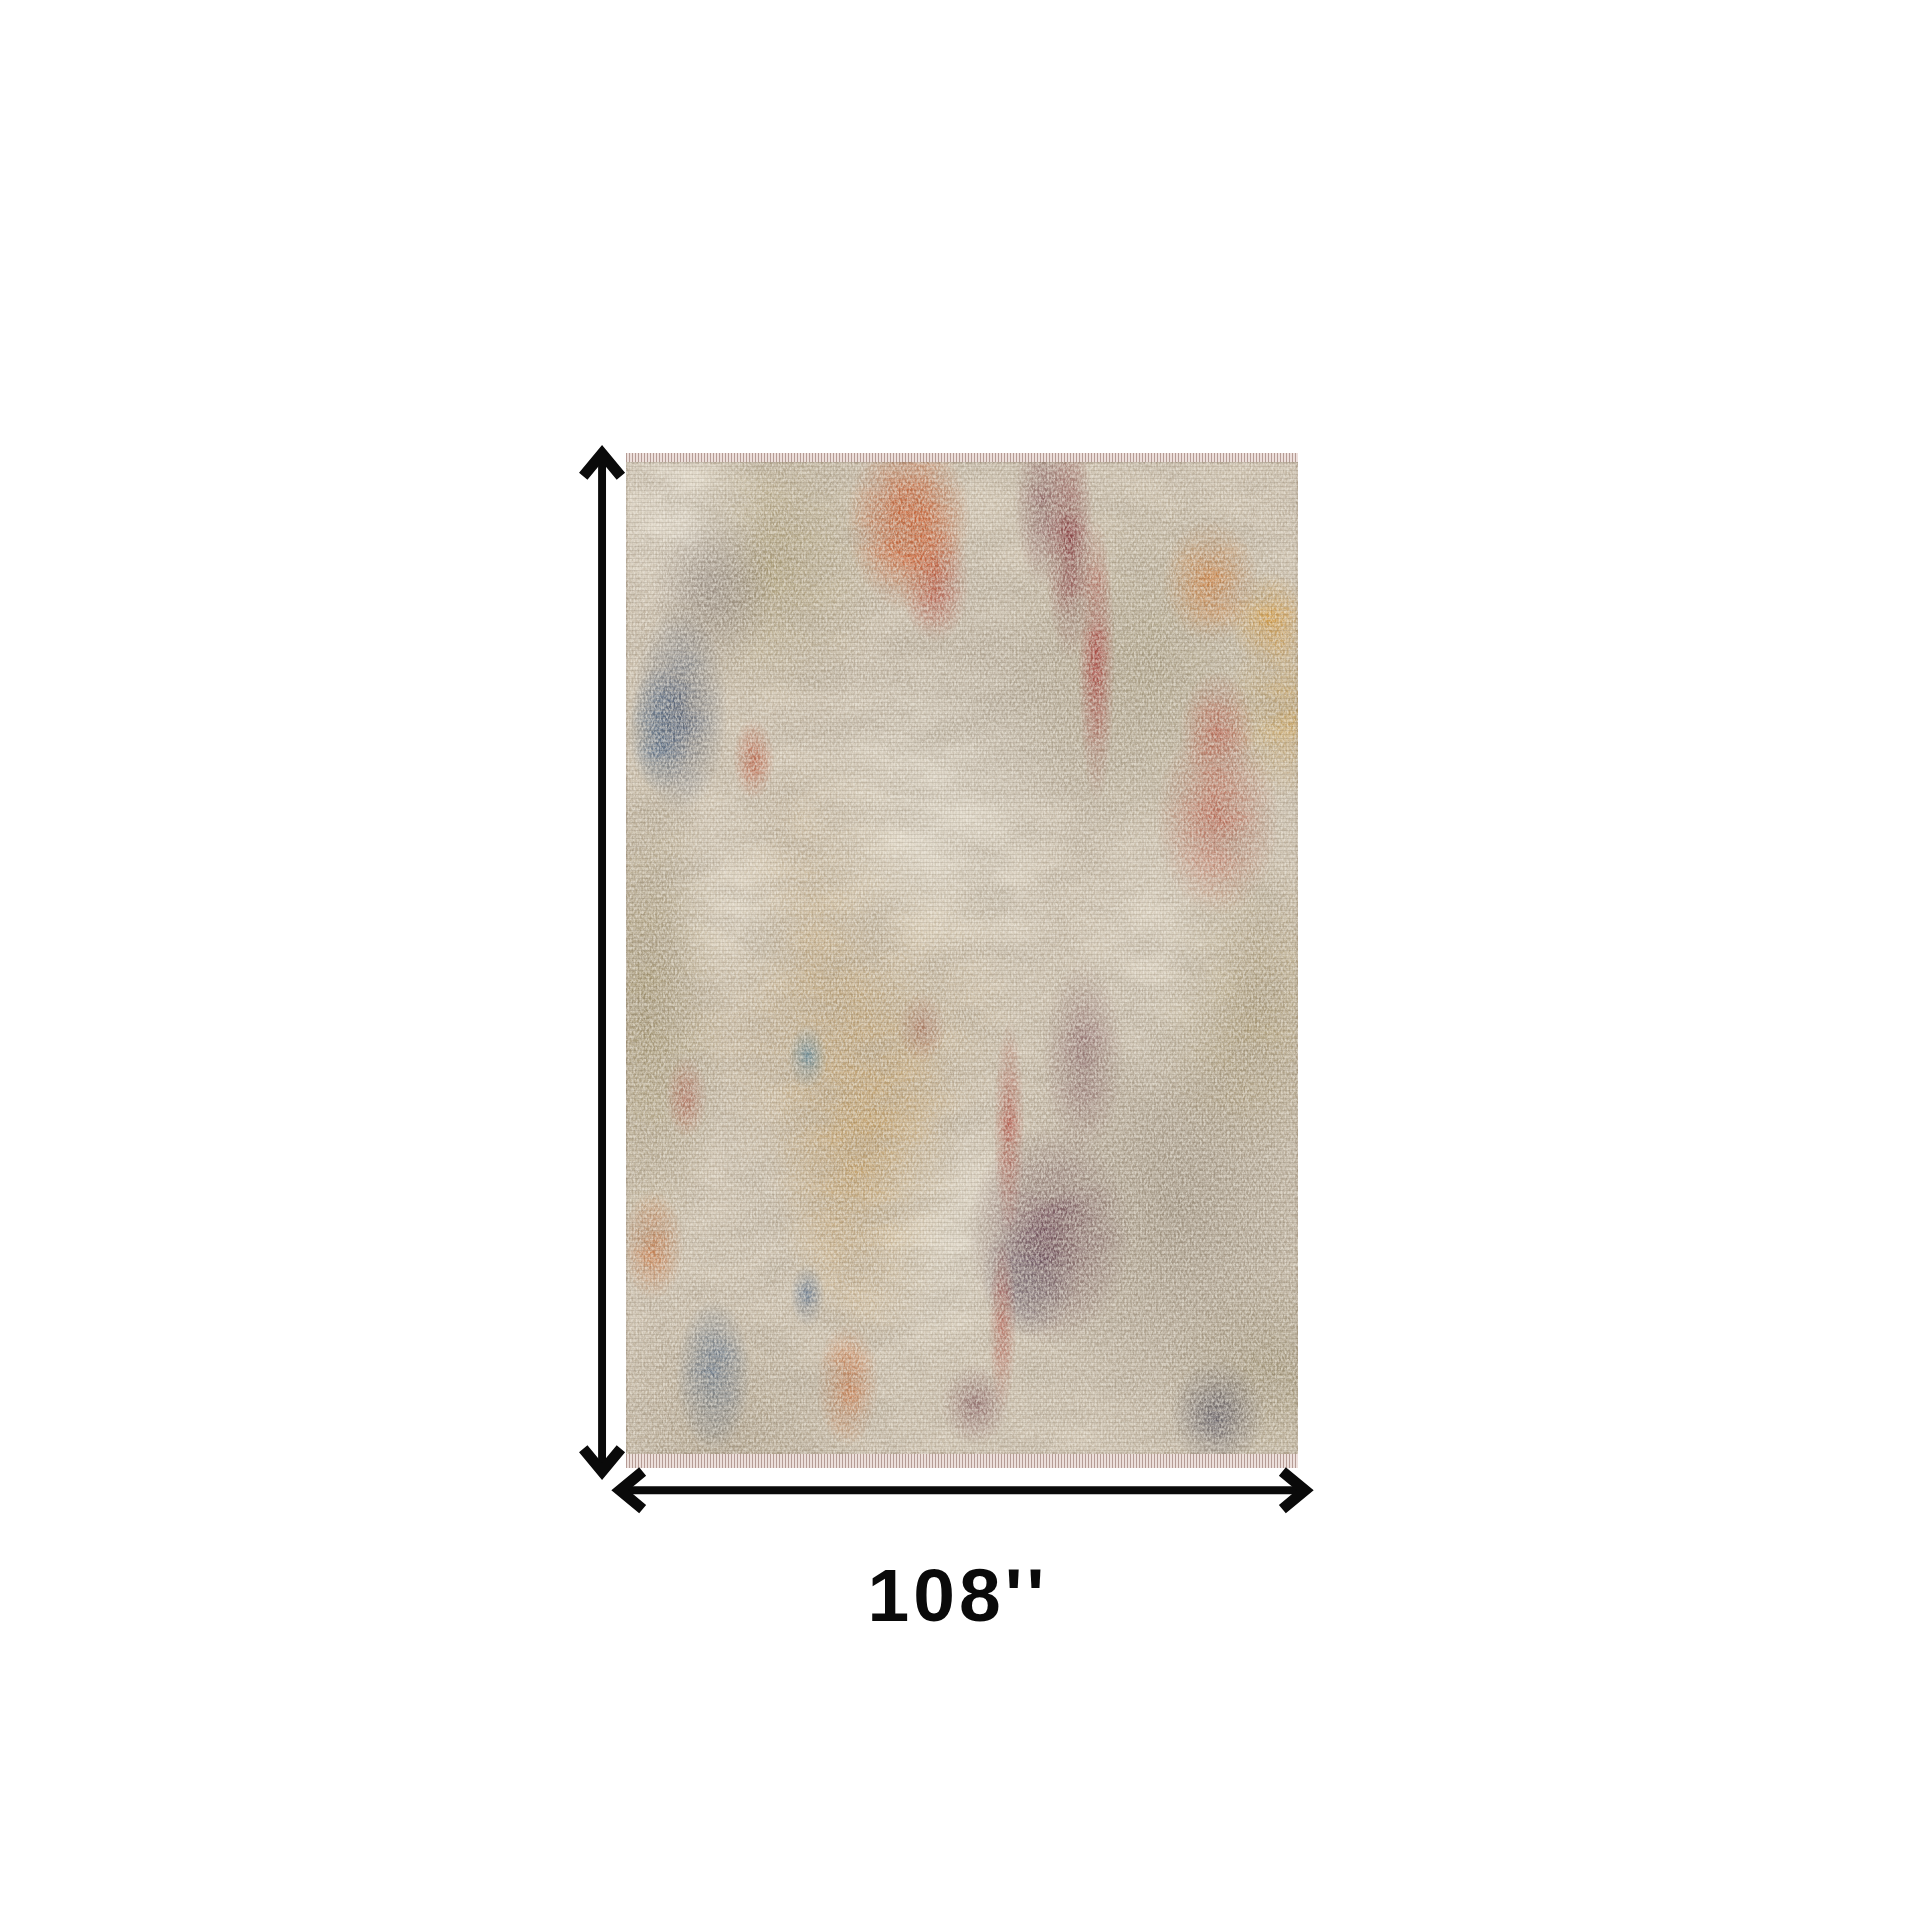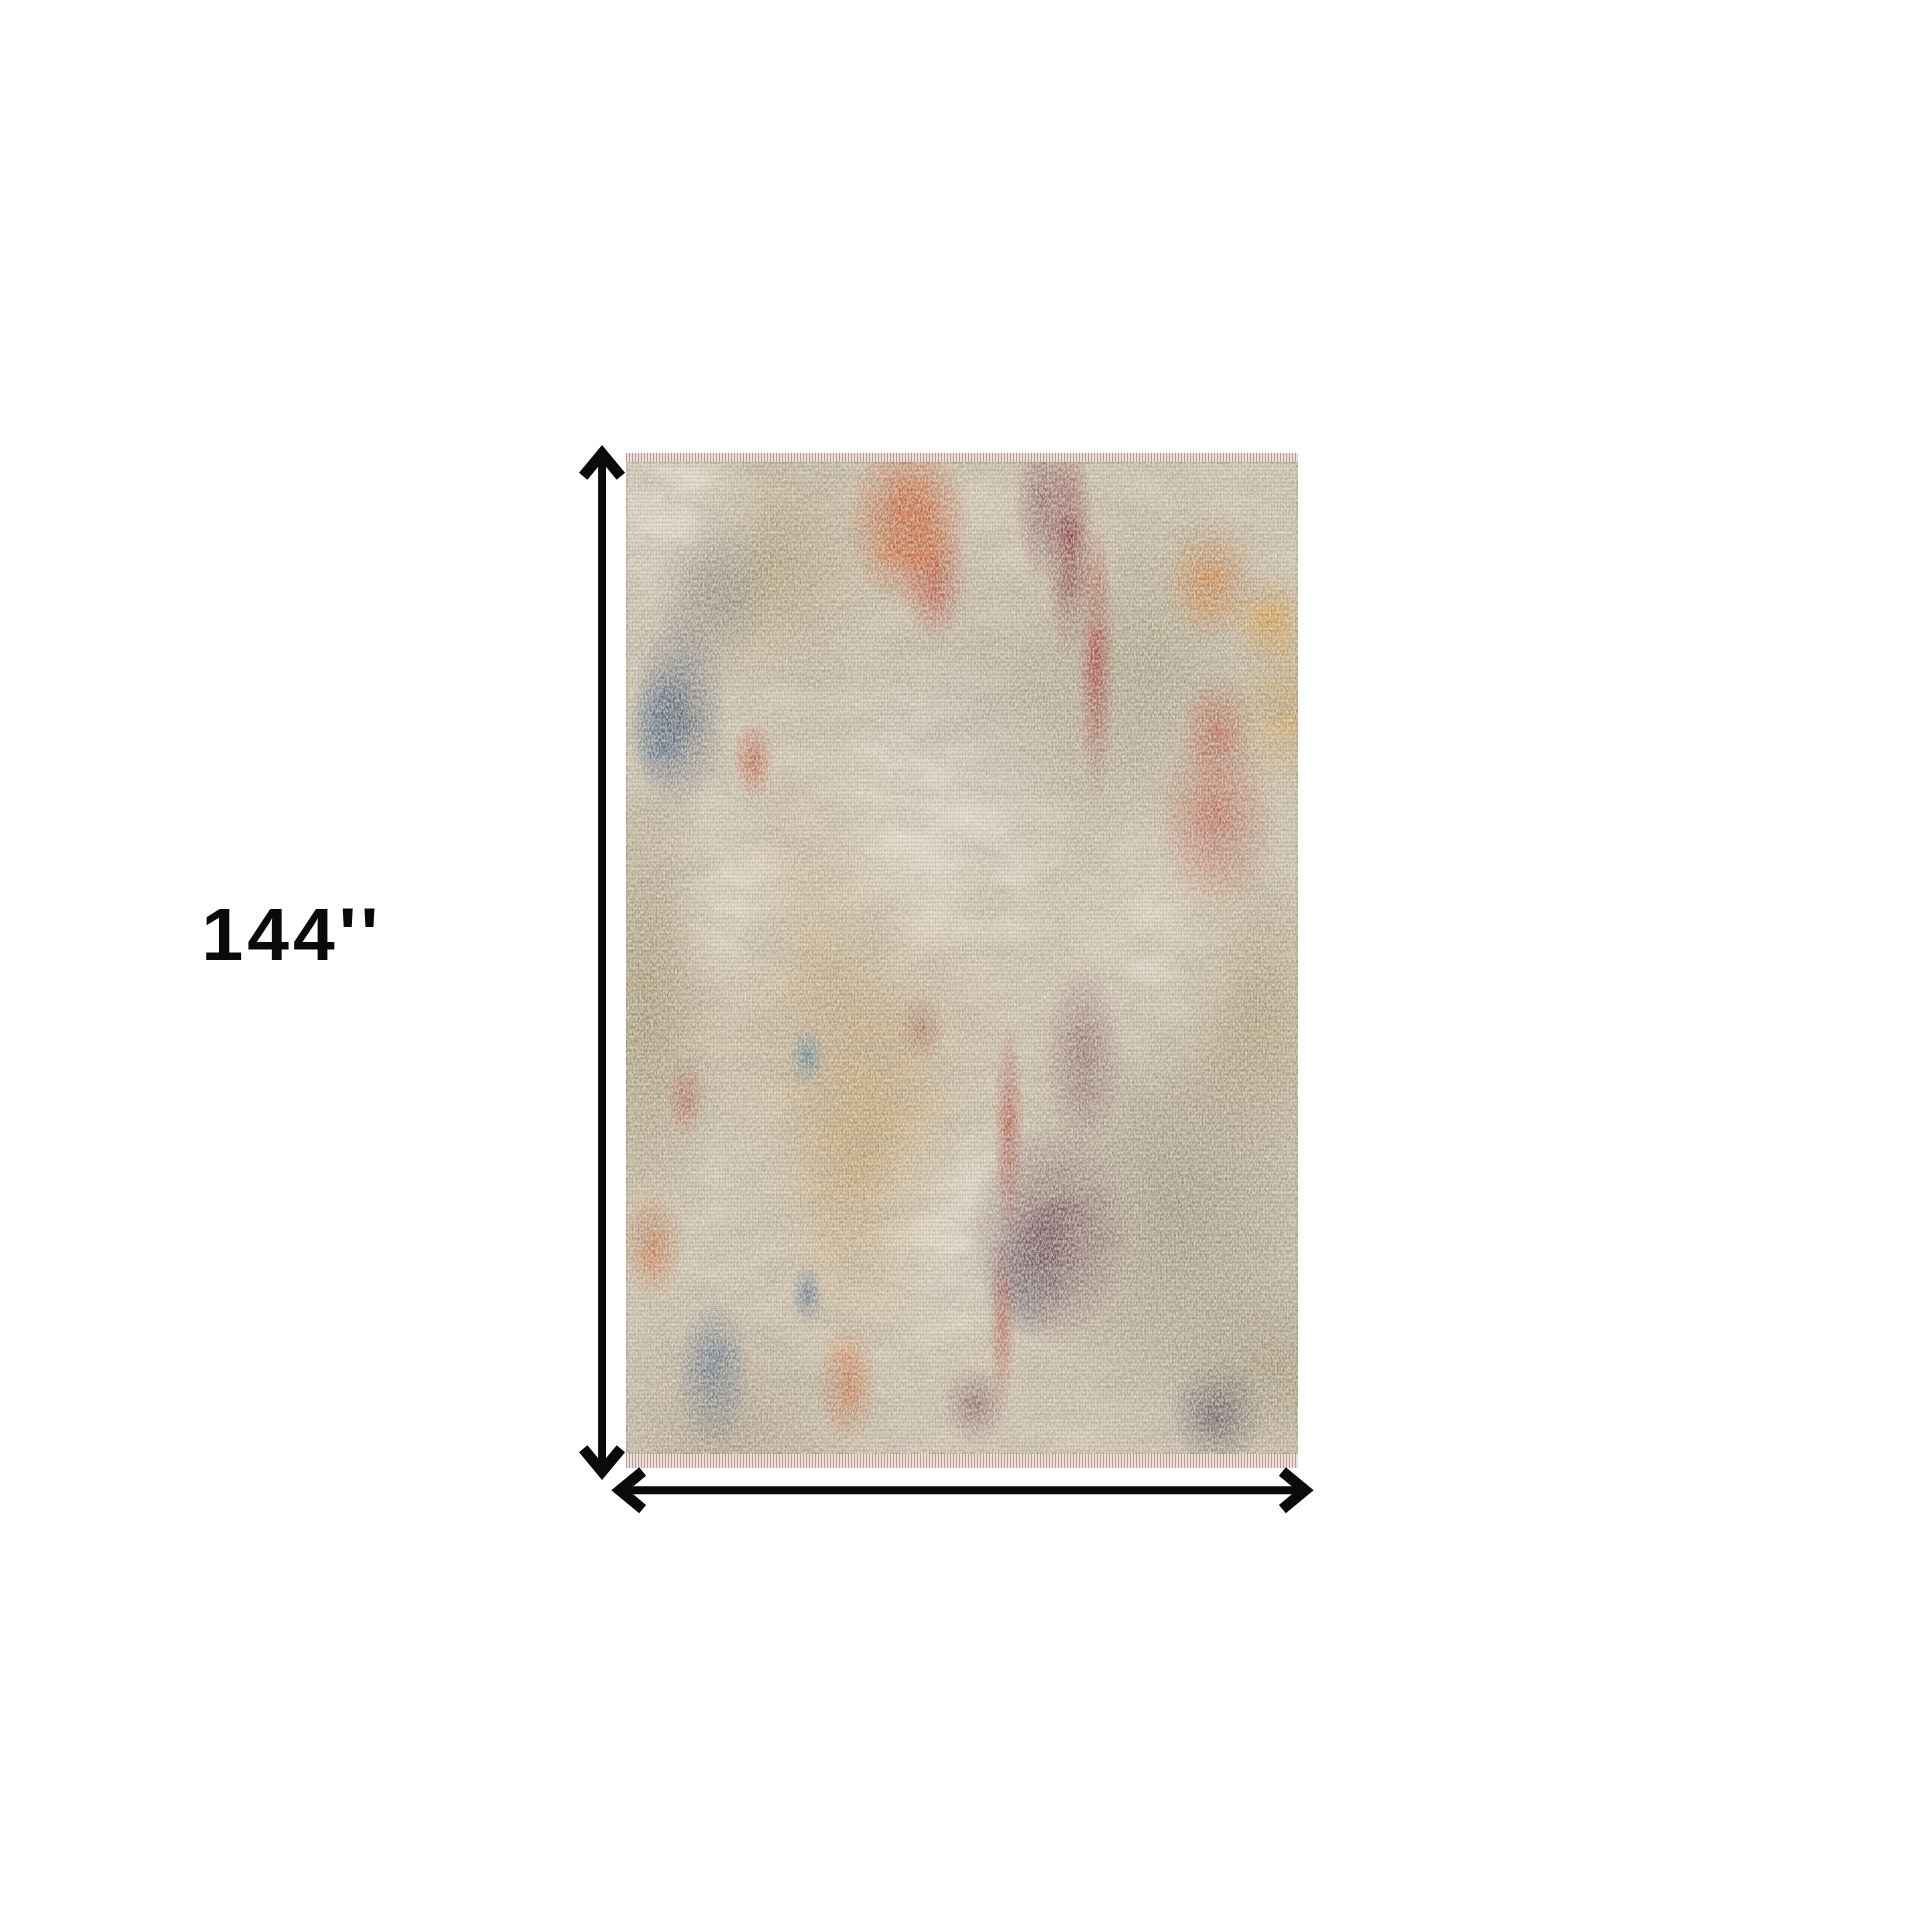--- a/index.html
+++ b/index.html
@@ -178,16 +178,16 @@
       <polyline points="589,481 608,458 627,481"></polyline>
       <polyline points="589,1463 608,1486 627,1463"></polyline>
     </g>
     <g>
       <line x1="630" y1="1505" x2="1314" y2="1505"></line>
       <polyline points="649,1486 626,1505 649,1524"></polyline>
       <polyline points="1295,1486 1318,1505 1295,1524"></polyline>
     </g>
   </svg>
 
-  <div class="dim-label height">144''</div>
+  <div class="dim-label width">108''</div>
 
 </div>
 
 
 </body></html>

